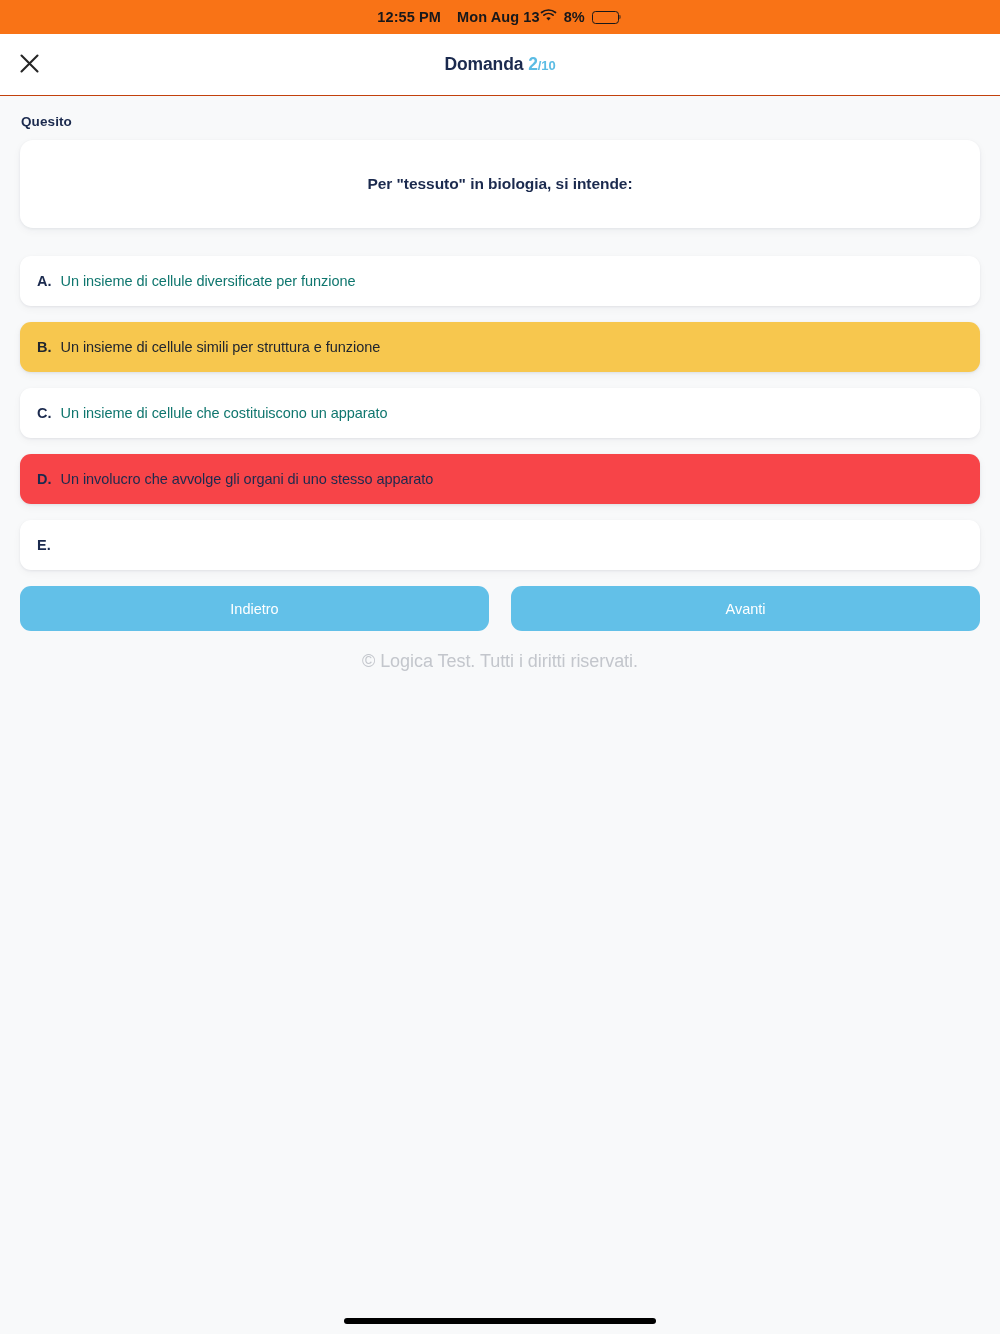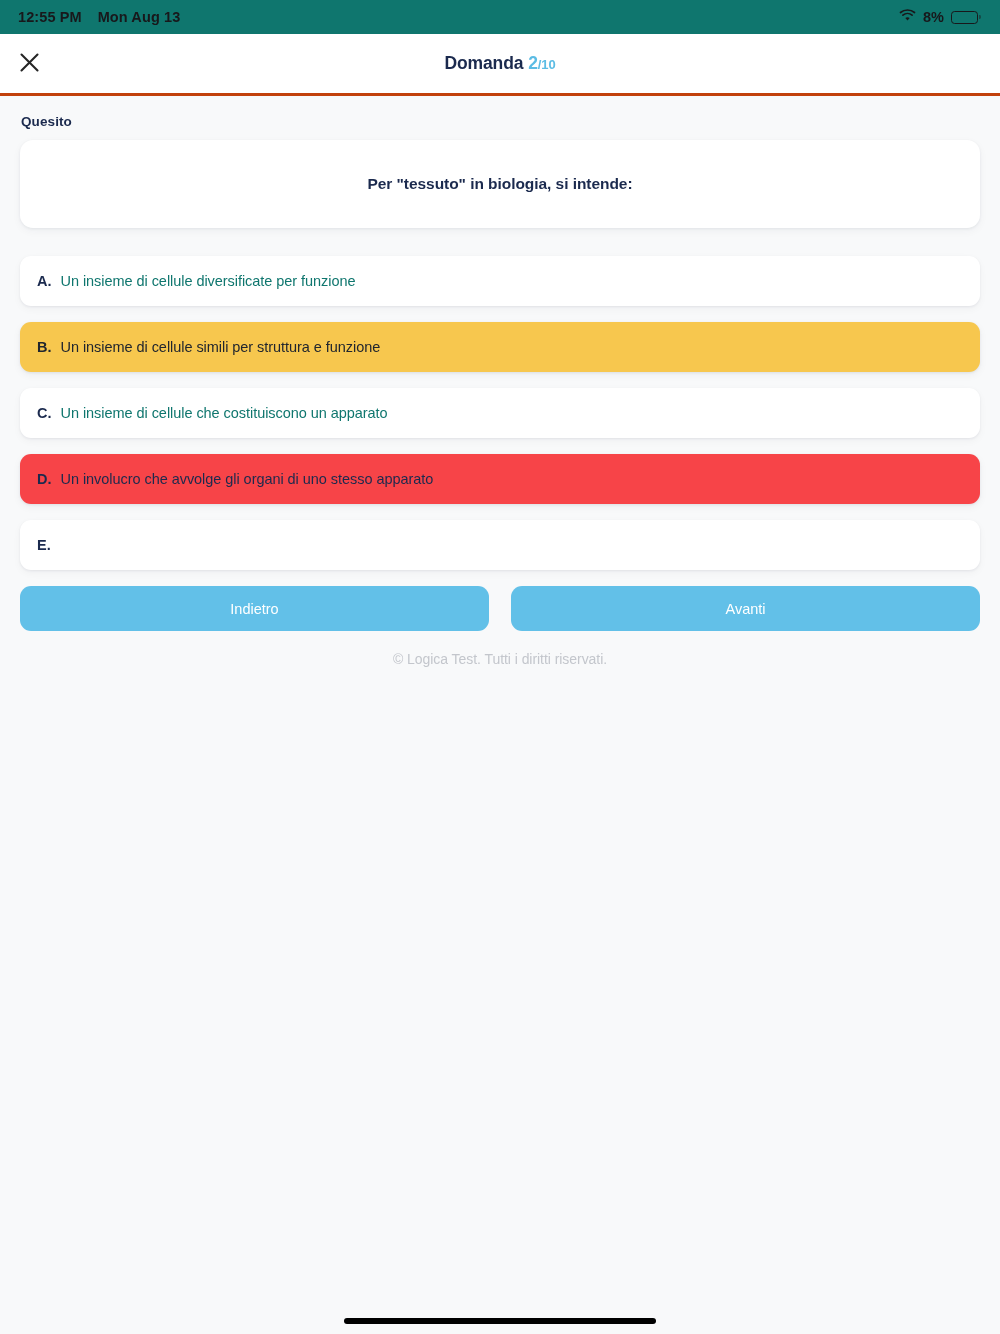--- a/index.html
+++ b/index.html
@@ -16,24 +16,24 @@
     position: relative;
     width: 1000px;
     height: 1334px;
     background: #f8f9fa;
     overflow: hidden;
   }
 
   
   .statusbar {
     height: 34px;
-    background: #0f766e;
-    display: flex;
-    align-items: center;
-    justify-content: space-between;
+    background: #f97316;
+    display: flex;
+    align-items: center;
+    justify-content: center;
     padding: 0 22px 0 18px;
   }
   .status-left {
     display: flex;
     align-items: baseline;
     gap: 16px;
     font-size: 14.5px;
     font-weight: bold;
     color: #18181b;
     letter-spacing: 0.1px;
@@ -73,21 +73,21 @@
     border-radius: 1.6px;
   }
 
   
   .app-header {
     position: relative;
     height: 62px;
     background: #ffffff;
     display: flex;
     align-items: center;
-    border-bottom: 3px solid #c2410c;
+    border-bottom: 1px solid #c2410c;
   }
   .close-btn {
     position: absolute;
     left: 12px;
     top: 50%;
     transform: translateY(-50%);
     width: 34px;
     height: 34px;
     display: flex;
     align-items: center;
@@ -201,21 +201,21 @@
     cursor: pointer;
     display: flex;
     align-items: center;
     justify-content: center;
   }
 
   
   .footer {
     margin-top: 20px;
     text-align: center;
-    font-size: 14px;
+    font-size: 18px;
     color: #c3c6cc;
     letter-spacing: -0.05px;
   }
 
   
   .home-indicator {
     position: absolute;
     left: 50%;
     transform: translateX(-50%);
     bottom: 10px;

